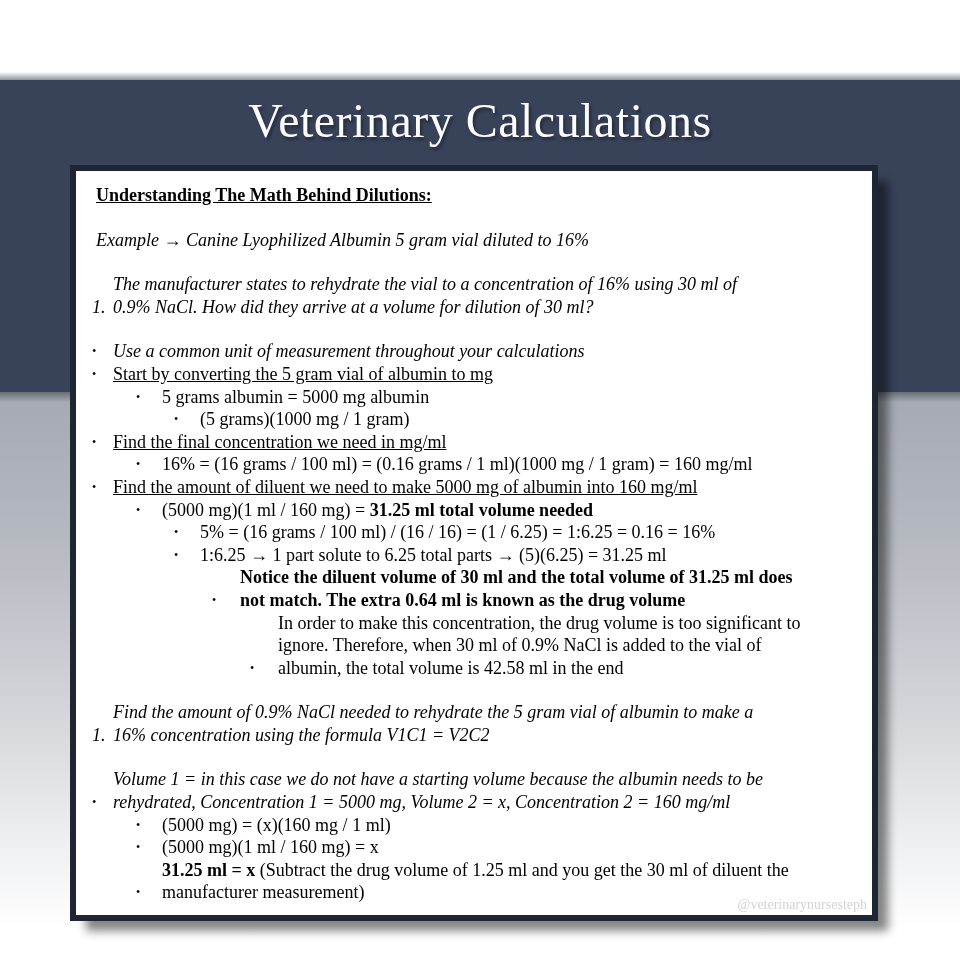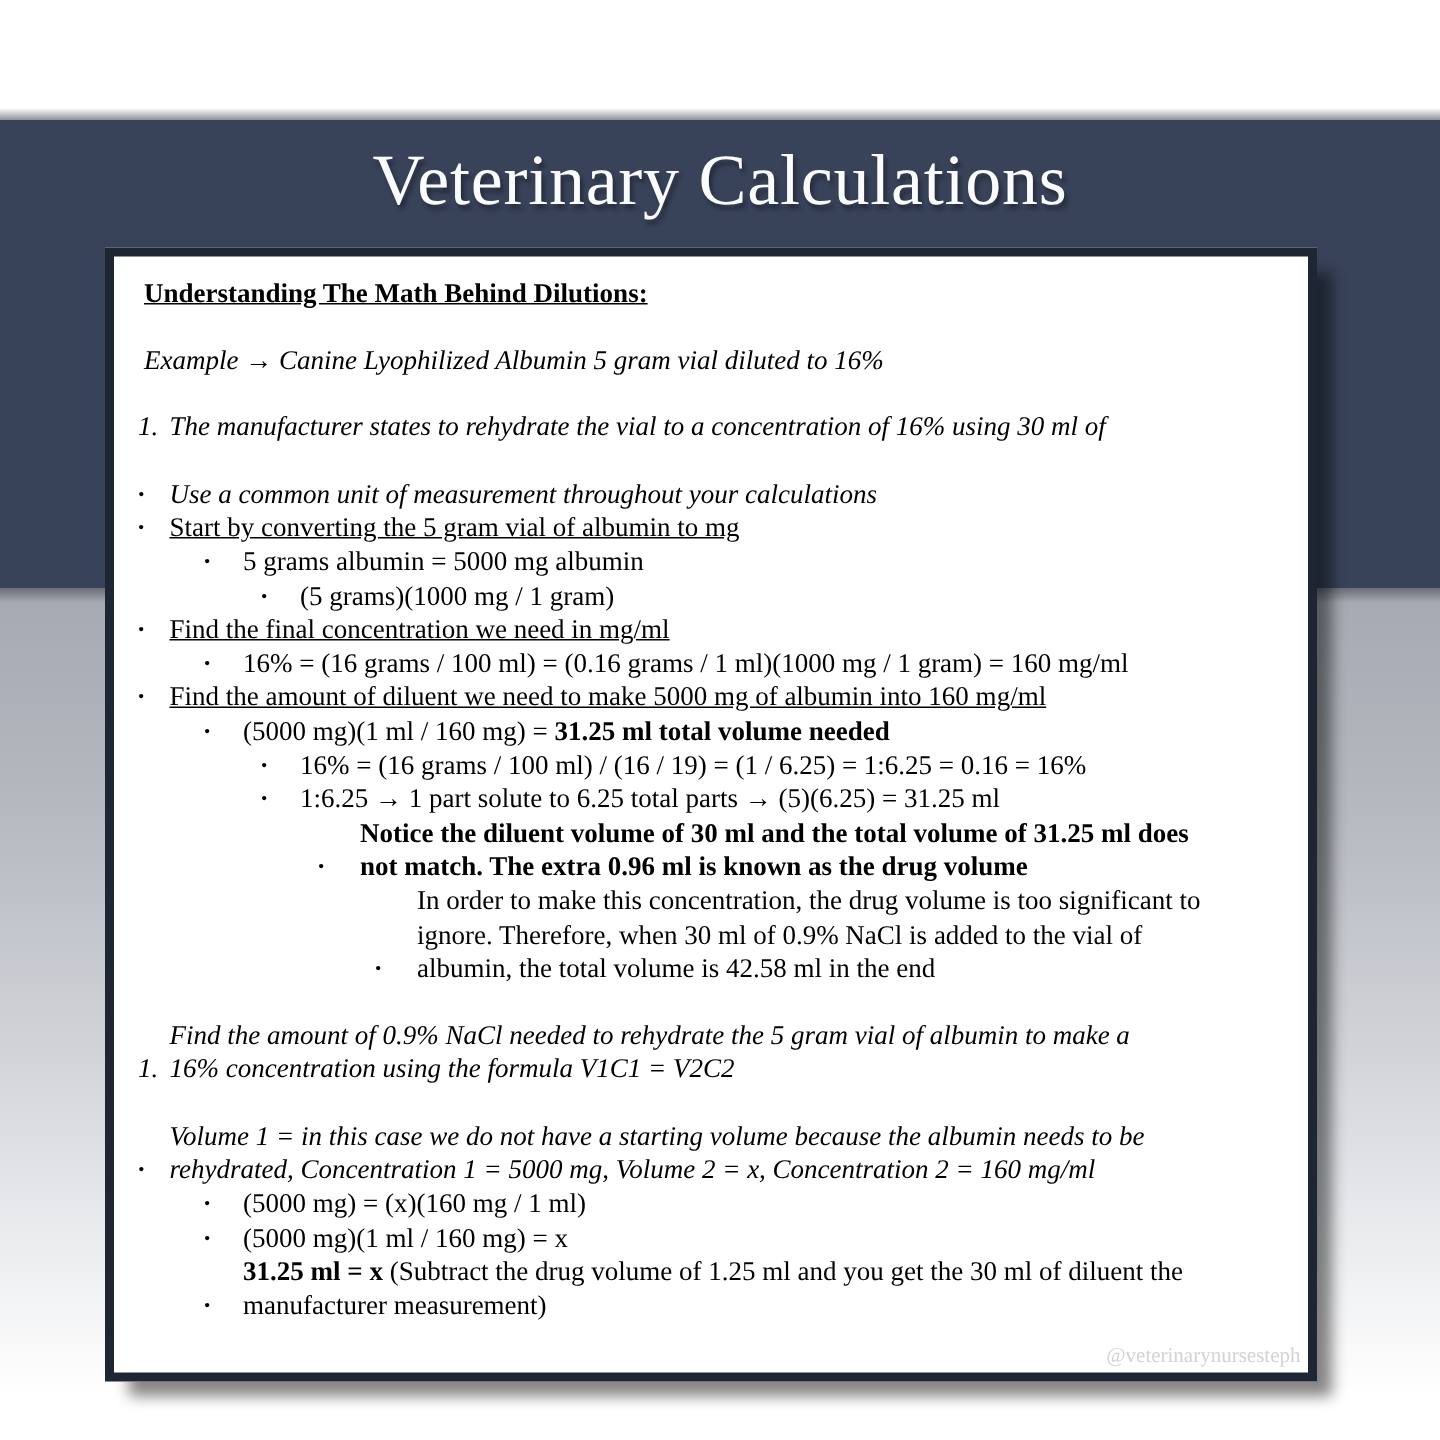--- a/index.html
+++ b/index.html
@@ -48,21 +48,21 @@
   <div class="content-box">
     <div class="text-content">
         <div class="line lvl0">
           <span class="txt"><span class="b u">Understanding The Math Behind Dilutions:</span></span>
         </div>
         <div class="line lvl0 gap">
           <span class="txt"><span>Example → Canine Lyophilized Albumin 5 gram vial diluted to 16%</span></span>
         </div>
         <div class="line lvl1 gap">
           <span class="marker">1.</span>
-          <span class="txt"><span>The manufacturer states to rehydrate the vial to a concentration of 16% using 30 ml of</span><br></span>
+          <span class="txt"><span>The manufacturer states to rehydrate the vial to a concentration of 16% using 30 ml of</span><br><span>0.9% NaCl. How did they arrive at a volume for dilution of 30 ml?</span></span>
         </div>
         <div class="line lvl1 gap">
           <span class="marker bullet">•</span>
           <span class="txt"><span>Use a common unit of measurement throughout your calculations</span></span>
         </div>
         <div class="line lvl1">
           <span class="marker bullet">•</span>
           <span class="txt"><span class="u">Start by converting the 5 gram vial of albumin to mg</span></span>
         </div>
         <div class="line lvl2">
@@ -84,29 +84,29 @@
         <div class="line lvl1">
           <span class="marker bullet">•</span>
           <span class="txt"><span class="u">Find the amount of diluent we need to make 5000 mg of albumin into 160 mg/ml</span></span>
         </div>
         <div class="line lvl2">
           <span class="marker bullet">•</span>
           <span class="txt"><span>(5000 mg)(1 ml / 160 mg) = </span><span class="b">31.25 ml total volume needed</span></span>
         </div>
         <div class="line lvl3">
           <span class="marker bullet">•</span>
-          <span class="txt"><span>16% = (16 grams / 100 ml) / (16 / 19) = (1 / 6.25) = 1:6.25 = 0.16 = 16%</span></span>
+          <span class="txt"><span>5% = (16 grams / 100 ml) / (16 / 16) = (1 / 6.25) = 1:6.25 = 0.16 = 16%</span></span>
         </div>
         <div class="line lvl3">
           <span class="marker bullet">•</span>
           <span class="txt"><span>1:6.25 → 1 part solute to 6.25 total parts → (5)(6.25) = 31.25 ml</span></span>
         </div>
         <div class="line lvl4">
           <span class="marker bullet">•</span>
-          <span class="txt"><span class="b">Notice the diluent volume of 30 ml and the total volume of 31.25 ml does</span><br><span class="b">not match. The extra 0.96 ml is known as the drug volume</span></span>
+          <span class="txt"><span class="b">Notice the diluent volume of 30 ml and the total volume of 31.25 ml does</span><br><span class="b">not match. The extra 0.64 ml is known as the drug volume</span></span>
         </div>
         <div class="line lvl5">
           <span class="marker bullet">•</span>
           <span class="txt"><span>In order to make this concentration, the drug volume is too significant to</span><br><span>ignore. Therefore, when 30 ml of 0.9% NaCl is added to the vial of</span><br><span>albumin, the total volume is 42.58 ml in the end</span></span>
         </div>
         <div class="line lvl1 gap">
           <span class="marker">1.</span>
           <span class="txt"><span>Find the amount of 0.9% NaCl needed to rehydrate the 5 gram vial of albumin to make a</span><br><span>16% concentration using the formula V1C1 = V2C2</span></span>
         </div>
         <div class="line lvl1 gap">

